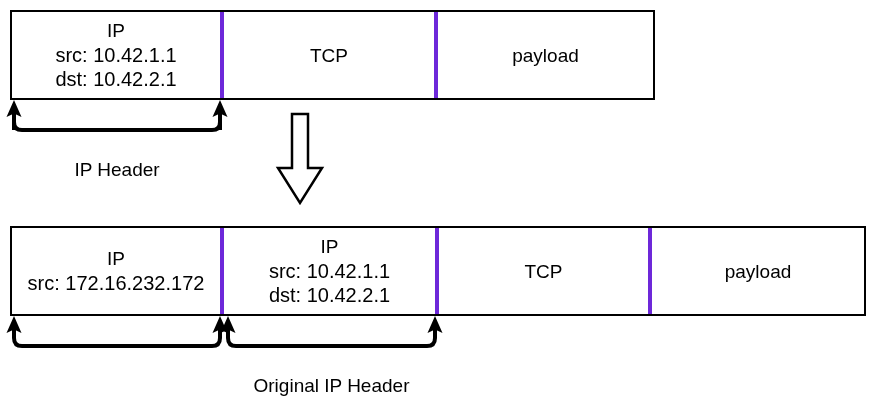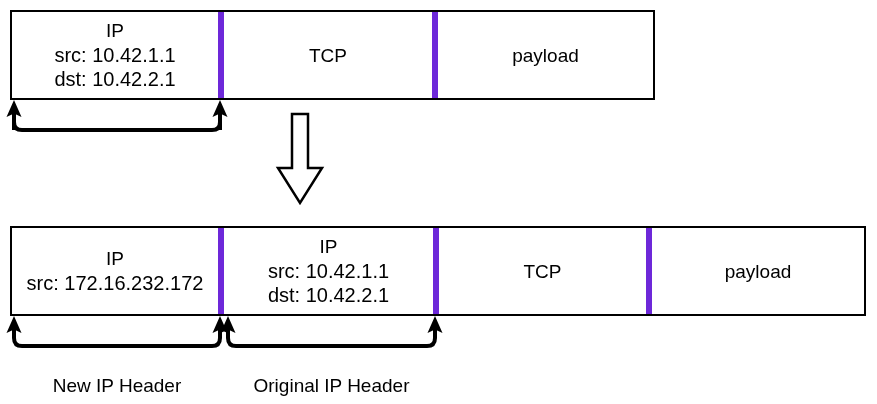--- a/index.html
+++ b/index.html
@@ -44,21 +44,21 @@
     width: 856px;
     height: 90px;
   }
 
   .packet-cell {
     box-sizing: border-box;
     display: flex;
     flex-direction: column;
     align-items: center;
     justify-content: center;
-    border-right: 6px solid #6d28d9;
+    border-right: 4px solid #6d28d9;
     padding: 0 4px;
     overflow: hidden;
   }
   .packet-cell:last-child {
     border-right: none;
     align-items: center;
   }
 
   .cell-title {
     font-size: 19px;
@@ -128,20 +128,21 @@
   </div>
 
   <div class="brace" style="left:10px; top:100px; width:214px; height:32px;">
     <svg width="214" height="32" viewBox="0 0 214 32">
       <path d="M4,30 L4,14 M210,30 L210,14" fill="none" stroke="#000000" stroke-width="4" transform="translate(0,0)"></path>
       <path d="M4,12 L4,22 Q4,30 12,30 L202,30 Q210,30 210,22 L210,12" fill="none" stroke="#000000" stroke-width="4" stroke-linecap="butt"></path>
       <polygon points="4,0 11.5,17 4,13.5 -3.5,17" fill="#000000"></polygon>
       <polygon points="210,0 217.5,17 210,13.5 202.5,17" fill="#000000"></polygon>
     </svg>
   </div>
+  <div class="brace-label" style="left:10px; top:159px; width:214px;">IP Header</div>
 
   <div id="encapsulation-arrow">
     <svg width="56" height="94" viewBox="0 0 56 94">
       <polygon points="20,2 36,2 36,56 50,56 28,91 6,56 20,56" fill="#ffffff" stroke="#000000" stroke-width="2.5" stroke-linejoin="miter"></polygon>
     </svg>
   </div>
 
   <div class="packet-row" id="packet-row-encapsulated">
 
     <div class="packet-cell" style="width:212px">
@@ -164,21 +165,20 @@
     </div>
   </div>
 
   <div class="brace" style="left:10px; top:316px; width:214px; height:32px;">
     <svg width="214" height="32" viewBox="0 0 214 32">
       <path d="M4,12 L4,22 Q4,30 12,30 L202,30 Q210,30 210,22 L210,12" fill="none" stroke="#000000" stroke-width="4" stroke-linecap="butt"></path>
       <polygon points="4,0 11.5,17 4,13.5 -3.5,17" fill="#000000"></polygon>
       <polygon points="210,0 217.5,17 210,13.5 202.5,17" fill="#000000"></polygon>
     </svg>
   </div>
-  <div class="brace-label" style="left:10px; top:375px; width:214px;">New IP Header</div>
 
   <div class="brace" style="left:224px; top:316px; width:215px; height:32px;">
     <svg width="215" height="32" viewBox="0 0 215 32">
       <path d="M4,12 L4,22 Q4,30 12,30 L203,30 Q211,30 211,22 L211,12" fill="none" stroke="#000000" stroke-width="4" stroke-linecap="butt"></path>
       <polygon points="4,0 11.5,17 4,13.5 -3.5,17" fill="#000000"></polygon>
       <polygon points="211,0 218.5,17 211,13.5 203.5,17" fill="#000000"></polygon>
     </svg>
   </div>
   <div class="brace-label" style="left:224px; top:375px; width:215px;">Original IP Header</div>
 

